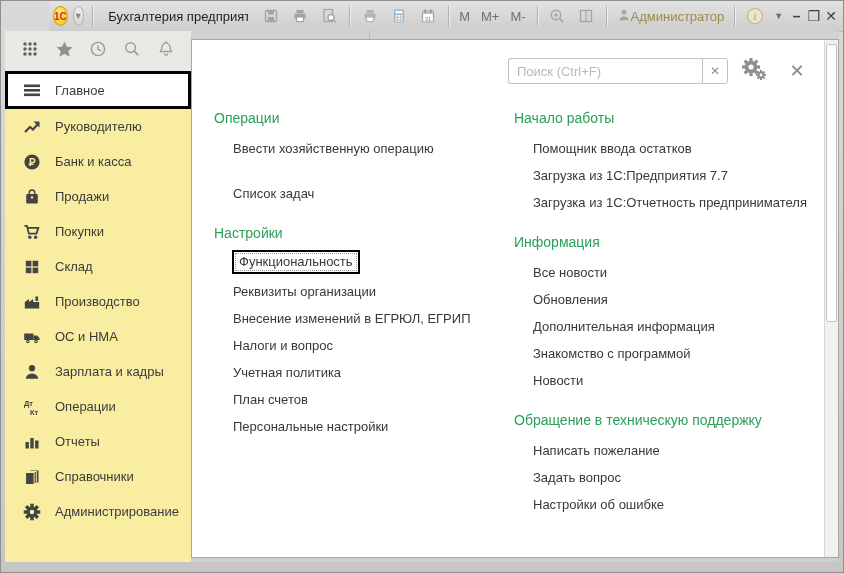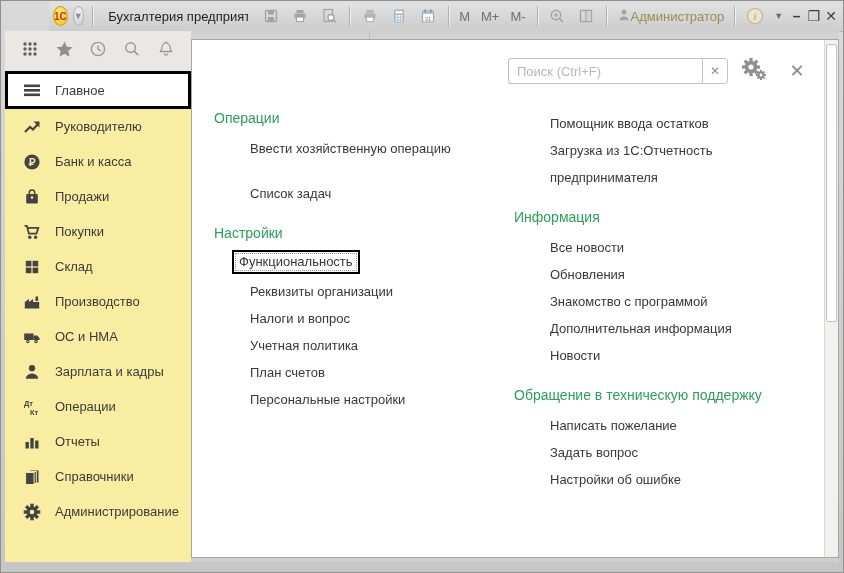--- a/index.html
+++ b/index.html
@@ -115,21 +115,21 @@
     background:#fdfdfd;border:1px solid #c3c3c3;border-radius:2px;box-sizing:border-box;
   }
   
   .content{display:flex;padding:26px 30px 0 22px;}
   .col{display:flex;flex-direction:column;}
   .col0{width:300px;flex:none;}
   .col1{flex:1;}
   .section{margin-bottom:18px;}
   .section-title{font-size:14px;color:#2aa05a;margin:0 0 9px 0;font-weight:400;}
   .link{
-    font-size:13px;color:#383838;line-height:27px;margin-left:36px;
+    font-size:13px;color:#383838;line-height:27px;margin-left:19px;
     cursor:default;width:fit-content;
   }
   .link.focused{
     border:2px solid #000;outline:1px dotted #9a9a9a;outline-offset:-4px;
     padding:1px 5px;line-height:18px;margin-top:8px;margin-bottom:4px;margin-left:18px;
     background:#fff;
   }
 </style>
 </head>
 <body>
@@ -490,37 +490,40 @@
                 <div class="section-title">Операции</div>
                 <div class="link">Ввести хозяйственную операцию</div>
               </div>
               <div class="section">
                 <div class="link">Список задач</div>
               </div>
               <div class="section">
                 <div class="section-title">Настройки</div>
                 <div class="link focused">Функциональность</div>
                 <div class="link">Реквизиты организации</div>
+                <div class="link">Внесение изменений в ЕГРЮЛ, ЕГРИП</div>
                 <div class="link">Налоги и вопрос</div>
                 <div class="link">Учетная политика</div>
                 <div class="link">План счетов</div>
                 <div class="link">Персональные настройки</div>
               </div>
             </div>
           <div class="col col1" id="col-1">
               <div class="section">
+                <div class="section-title">Начало работы</div>
                 <div class="link">Помощник ввода остатков</div>
+                <div class="link">Загрузка из 1С:Предприятия 7.7</div>
                 <div class="link">Загрузка из 1С:Отчетность предпринимателя</div>
               </div>
               <div class="section">
                 <div class="section-title">Информация</div>
                 <div class="link">Все новости</div>
                 <div class="link">Обновления</div>
+                <div class="link">Дополнительная информация</div>
                 <div class="link">Знакомство с программой</div>
-                <div class="link">Дополнительная информация</div>
                 <div class="link">Новости</div>
               </div>
               <div class="section">
                 <div class="section-title">Обращение в техническую поддержку</div>
                 <div class="link">Написать пожелание</div>
                 <div class="link">Задать вопрос</div>
                 <div class="link">Настройки об ошибке</div>
               </div>
             </div>
         </div>

